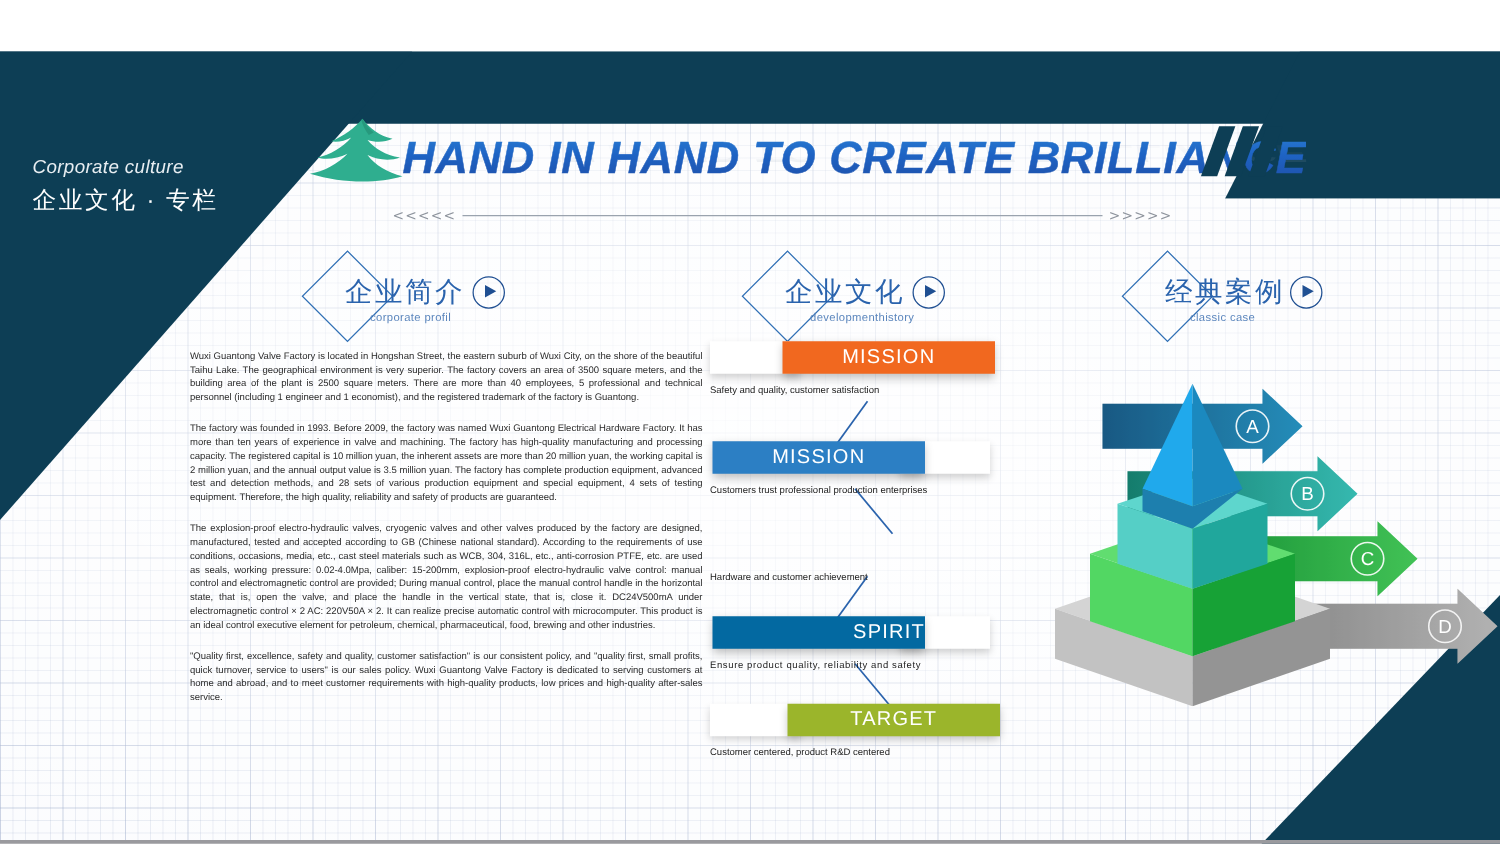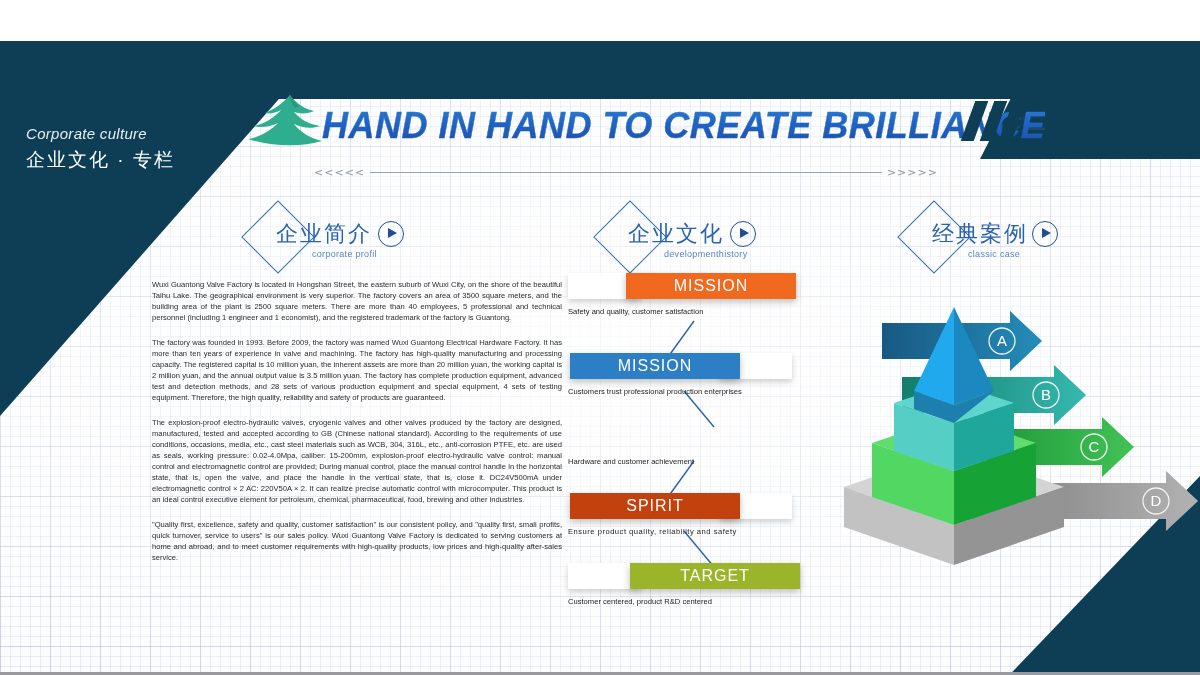--- a/index.html
+++ b/index.html
@@ -87,21 +87,21 @@
   
   .sec-head{ position:absolute; z-index:6; height:62px; }
   .sec-head .diamond{
     position:absolute; left:0; top:4px; width:52px; height:52px;
     border:1.6px solid #2f6fb5; transform:rotate(45deg);
   }
   .sec-head .cn{
     position:absolute; left:24px; top:12px; font-size:22px; color:#2a63ad; letter-spacing:2px; white-space:nowrap;
   }
   .sec-head .en{
-    position:absolute; left:60px; top:42px; font-size:9px; color:#5b86bd; letter-spacing:.3px; white-space:nowrap;
+    position:absolute; left:44px; top:42px; font-size:9px; color:#5b86bd; letter-spacing:.3px; white-space:nowrap;
   }
   .sec-head .play{
     position:absolute; top:14px; width:26px; height:26px; border-radius:50%;
     border:1.8px solid #1f4f92;
   }
   .sec-head .play::after{
     content:""; position:absolute; left:9px; top:6px;
     border-left:9px solid #1f4f92; border-top:5px solid transparent; border-bottom:5px solid transparent;
   }
 
@@ -225,21 +225,21 @@
       <div class="color" style="left:2px;background:#2c7fc4;">
         <span>MISSION</span>
       </div>
     </div>
     <div class="cap" style="top:114px;">Customers trust professional production enterprises</div>
 
     <div class="cap" style="top:184px;">Hardware and customer achievement</div>
 
     <div class="bar-wrap" style="top:220px;">
       <div class="white" style="left:152px;"></div>
-      <div class="color" style="left:2px;background:#c2410c;">
+      <div class="color" style="left:2px;background:#0369a1;justify-content:flex-end;">
         <span>SPIRIT</span>
       </div>
     </div>
     <div class="cap spaced" style="top:254px;">Ensure product quality, reliability and safety</div>
 
     <div class="bar-wrap" style="top:290px;">
       <div class="white" style="left:0;"></div>
       <div class="color" style="left:62px;background:#9bb52b;">
         <span>TARGET</span>
       </div>

